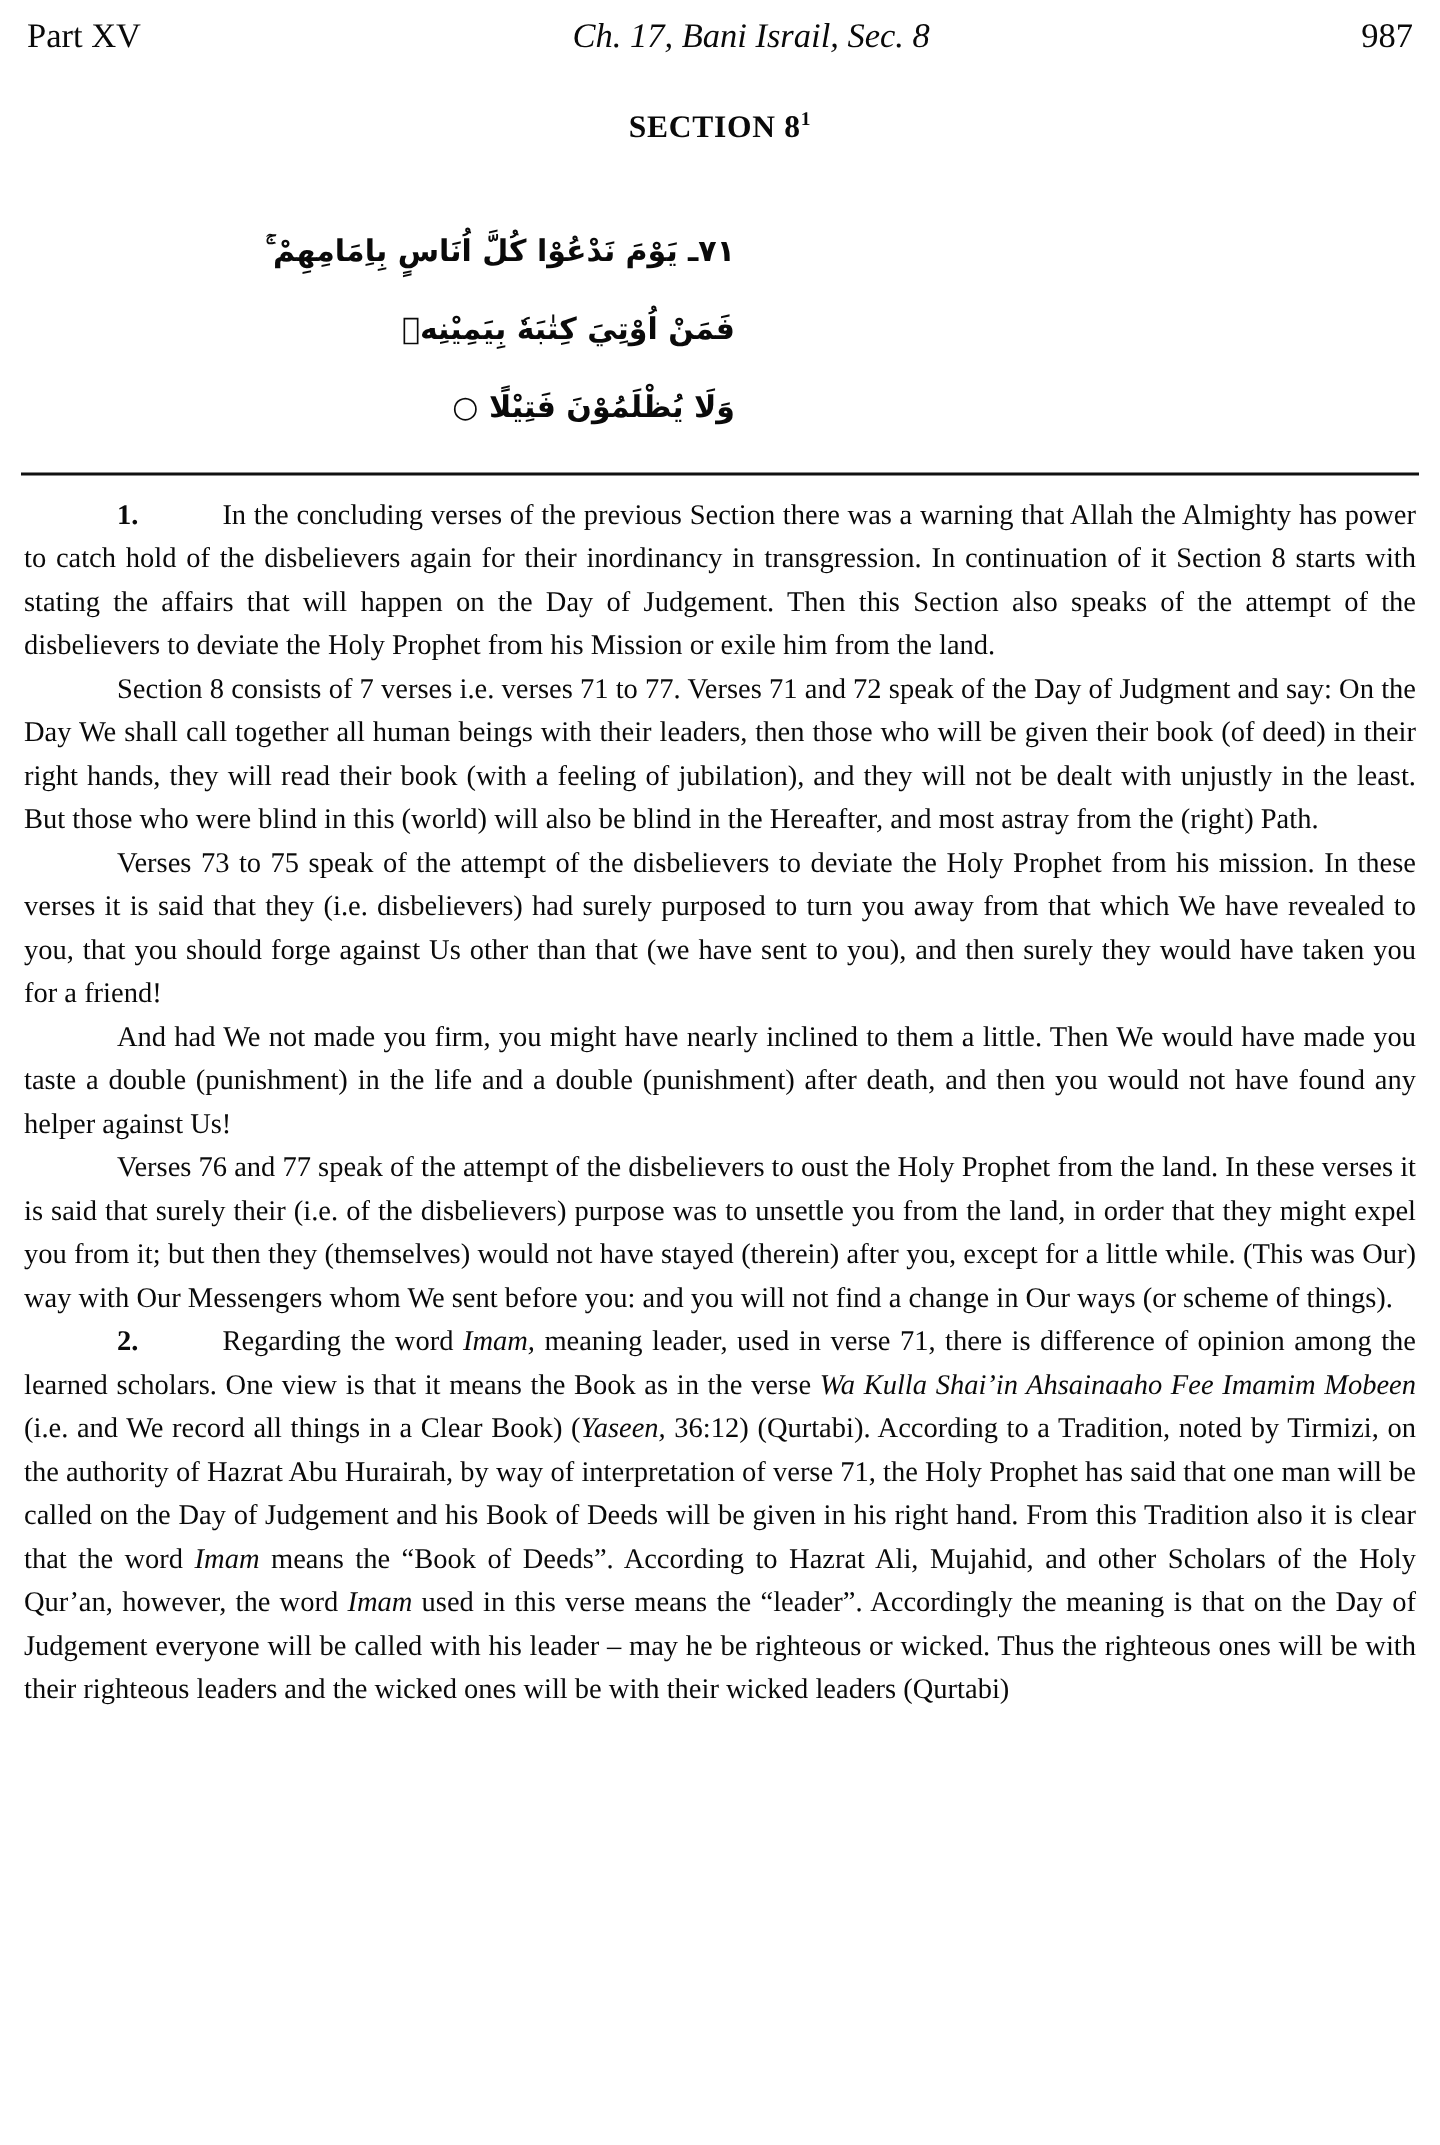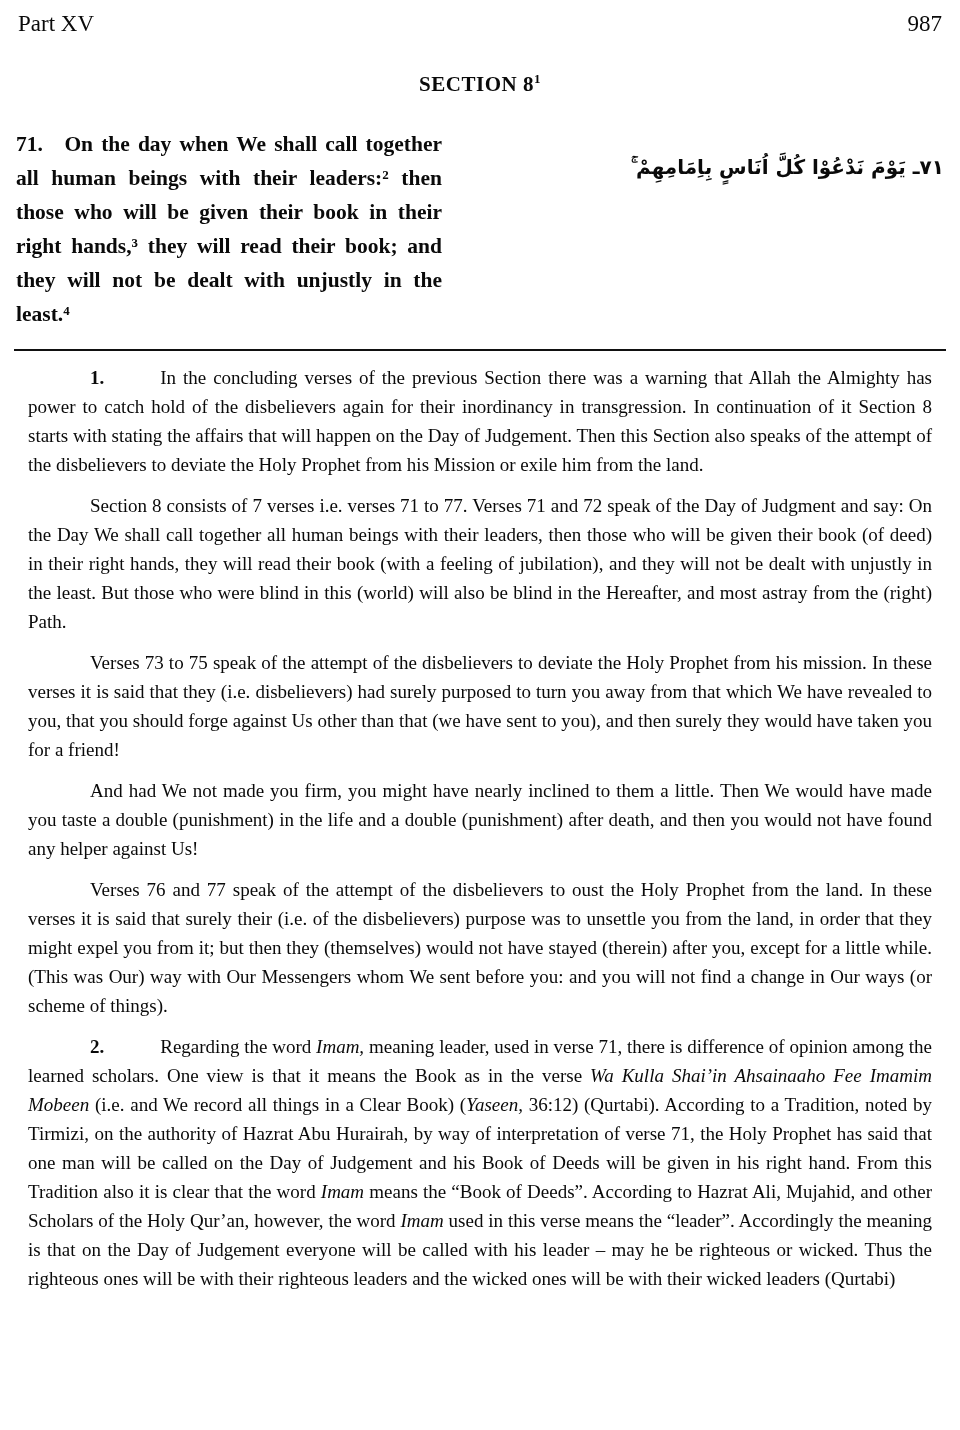--- a/index.html
+++ b/index.html
@@ -68,40 +68,42 @@
   }
 
   
   .footnotes {
     margin-top: 12px;
     font-size: 19px;
     line-height: 29px;
     text-align: justify;
     padding: 0 2px;
   }
-  .fn-para { margin: 12px; text-indent: 62px; }
+  .fn-para { margin: 0; text-indent: 62px; }
   .fn-num { font-weight: bold; margin-right: 56px; }
   .it { font-style: italic; }
 </style>
 </head>
 <body>
 
 <div class="page">
 
   <div class="running-header">
     <span class="rh-left">Part XV</span>
+    <span class="rh-center">Ch. 17, Bani Israil, Sec. 8</span>
     <span class="rh-right">987</span>
   </div>
 
   <div class="section-title"><span>SECTION 8</span><span class="sup">1</span></div>
 
   <div class="verse-row">
-    <div class="translation">71. On the day when We shall call together all human beings with their leaders:² then those who will be given their book in their right hands,³ they will read their book; and they will not be dealt with unjustly in the least.⁴</div>
     <div class="arabic">
         <div class="ar-line">٧١ـ يَوْمَ نَدْعُوْا كُلَّ اُنَاسٍ بِاِمَامِهِمْ ۚ</div>
+        <div class="ar-line">فَمَنْ اُوْتِيَ كِتٰبَهٗ بِيَمِيْنِهٖ</div>
+        <div class="ar-line">وَلَا يُظْلَمُوْنَ فَتِيْلًا ○</div>
       </div>
   </div>
 
   <hr class="rule">
 
   <div class="footnotes">
       <p class="fn-para"><span class="fn-num">1.</span><span>In the concluding verses of the previous Section there was a warning that Allah the Almighty has power to catch hold of the disbelievers again for their inordinancy in transgression. In continuation of it Section 8 starts with stating the affairs that will happen on the Day of Judgement. Then this Section also speaks of the attempt of the disbelievers to deviate the Holy Prophet from his Mission or exile him from the land.</span></p>
       <p class="fn-para"><span>Section 8 consists of 7 verses i.e. verses 71 to 77. Verses 71 and 72 speak of the Day of Judgment and say: On the Day We shall call together all human beings with their leaders, then those who will be given their book (of deed) in their right hands, they will read their book (with a feeling of jubilation), and they will not be dealt with unjustly in the least. But those who were blind in this (world) will also be blind in the Hereafter, and most astray from the (right) Path.</span></p>
       <p class="fn-para"><span>Verses 73 to 75 speak of the attempt of the disbelievers to deviate the Holy Prophet from his mission. In these verses it is said that they (i.e. disbelievers) had surely purposed to turn you away from that which We have revealed to you, that you should forge against Us other than that (we have sent to you), and then surely they would have taken you for a friend!</span></p>
       <p class="fn-para"><span>And had We not made you firm, you might have nearly inclined to them a little. Then We would have made you taste a double (punishment) in the life and a double (punishment) after death, and then you would not have found any helper against Us!</span></p>

